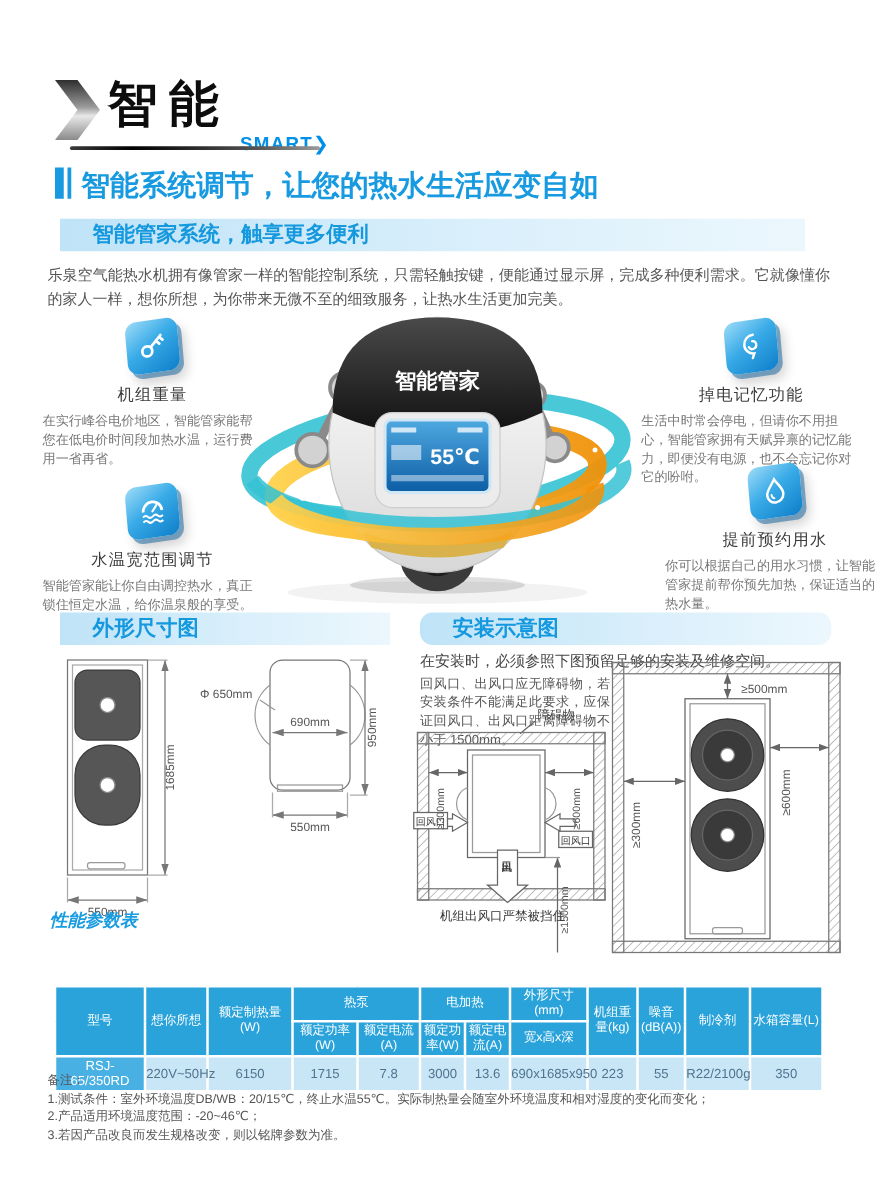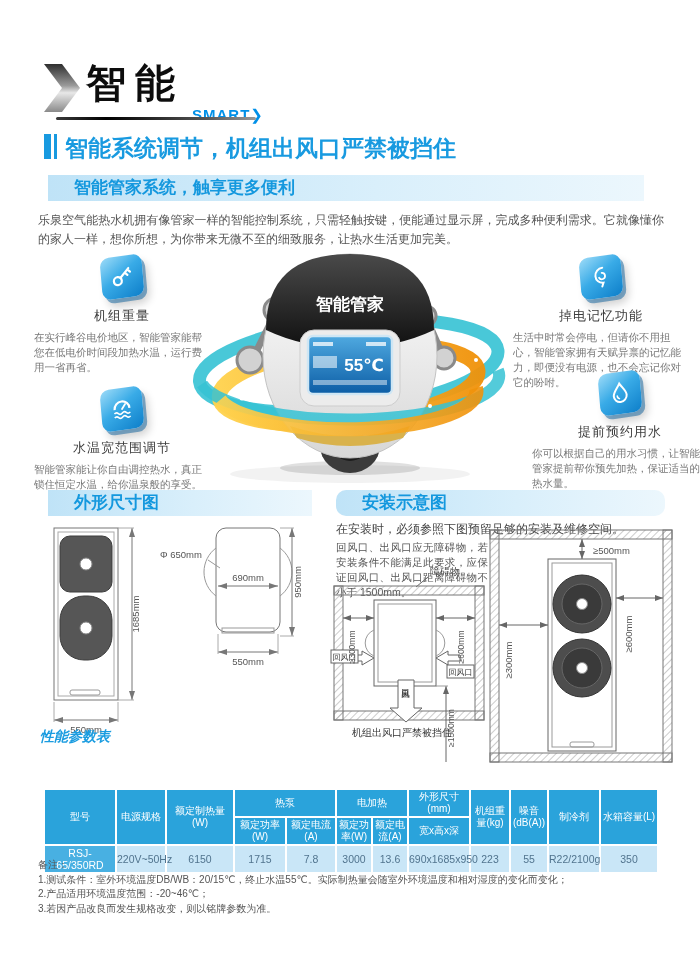--- a/index.html
+++ b/index.html
@@ -69,21 +69,21 @@
       </defs>
     <path d="M4 0 L22 0 L40 24 L22 48 L4 48 L22 24 Z" fill="url(#mg)"></path>
   </svg>
   <div class="abs logo-title">智能</div>
   <div class="abs logo-sub">
     <span>SMART</span><span class="chev">❯</span>
   </div>
   <div class="abs logo-line"></div>
 
   <div class="abs headline">
-    <span class="hl-bar b1"></span><span class="hl-bar b2"></span><span>智能系统调节，机组出风口严禁被挡住</span>
+    <span class="hl-bar b1"></span><span class="hl-bar b2"></span><span>智能系统调节，让您的热水生活应变自如</span>
   </div>
 
   <div class="abs sec-bar bar-intro">智能管家系统，触享更多便利</div>
   <div class="abs intro-para">乐泉空气能热水机拥有像管家一样的智能控制系统，只需轻触按键，便能通过显示屏，完成多种便利需求。它就像懂你的家人一样，想你所想，为你带来无微不至的细致服务，让热水生活更加完美。</div>
 
   <div class="abs feature f1">
     <div class="tile">
       <svg width="24" height="24" viewBox="0 0 24 24">
         <circle cx="7.5" cy="15.5" r="4" fill="none" stroke="#fff" stroke-width="2.2"></circle>
         <path d="M10.5 12.5 L19 4 M15 8 l2.6 2.6 M17.8 5.2 l2.6 2.6" stroke="#fff" stroke-width="2.2" fill="none" stroke-linecap="round"></path>
@@ -346,21 +346,21 @@
         <col style="width:36px">
         <col style="width:62px">
       <col style="width:40px">
         <col style="width:38px">
         <col style="width:52px">
         <col style="width:58px">
     </colgroup>
     <tbody>
         <tr>
       <th rowspan="2">型号</th>
-      <th rowspan="2">电源规格</th>
+      <th rowspan="2">想你所想</th>
       <th rowspan="2">额定制热量(W)</th>
       <th colspan="2">热泵</th>
       <th colspan="2">电加热</th>
       <th>外形尺寸(mm)</th>
       <th rowspan="2">机组重量(kg)</th>
       <th rowspan="2">噪音(dB(A))</th>
       <th rowspan="2">制冷剂</th>
       <th rowspan="2">水箱容量(L)</th>
     </tr>
     <tr>

